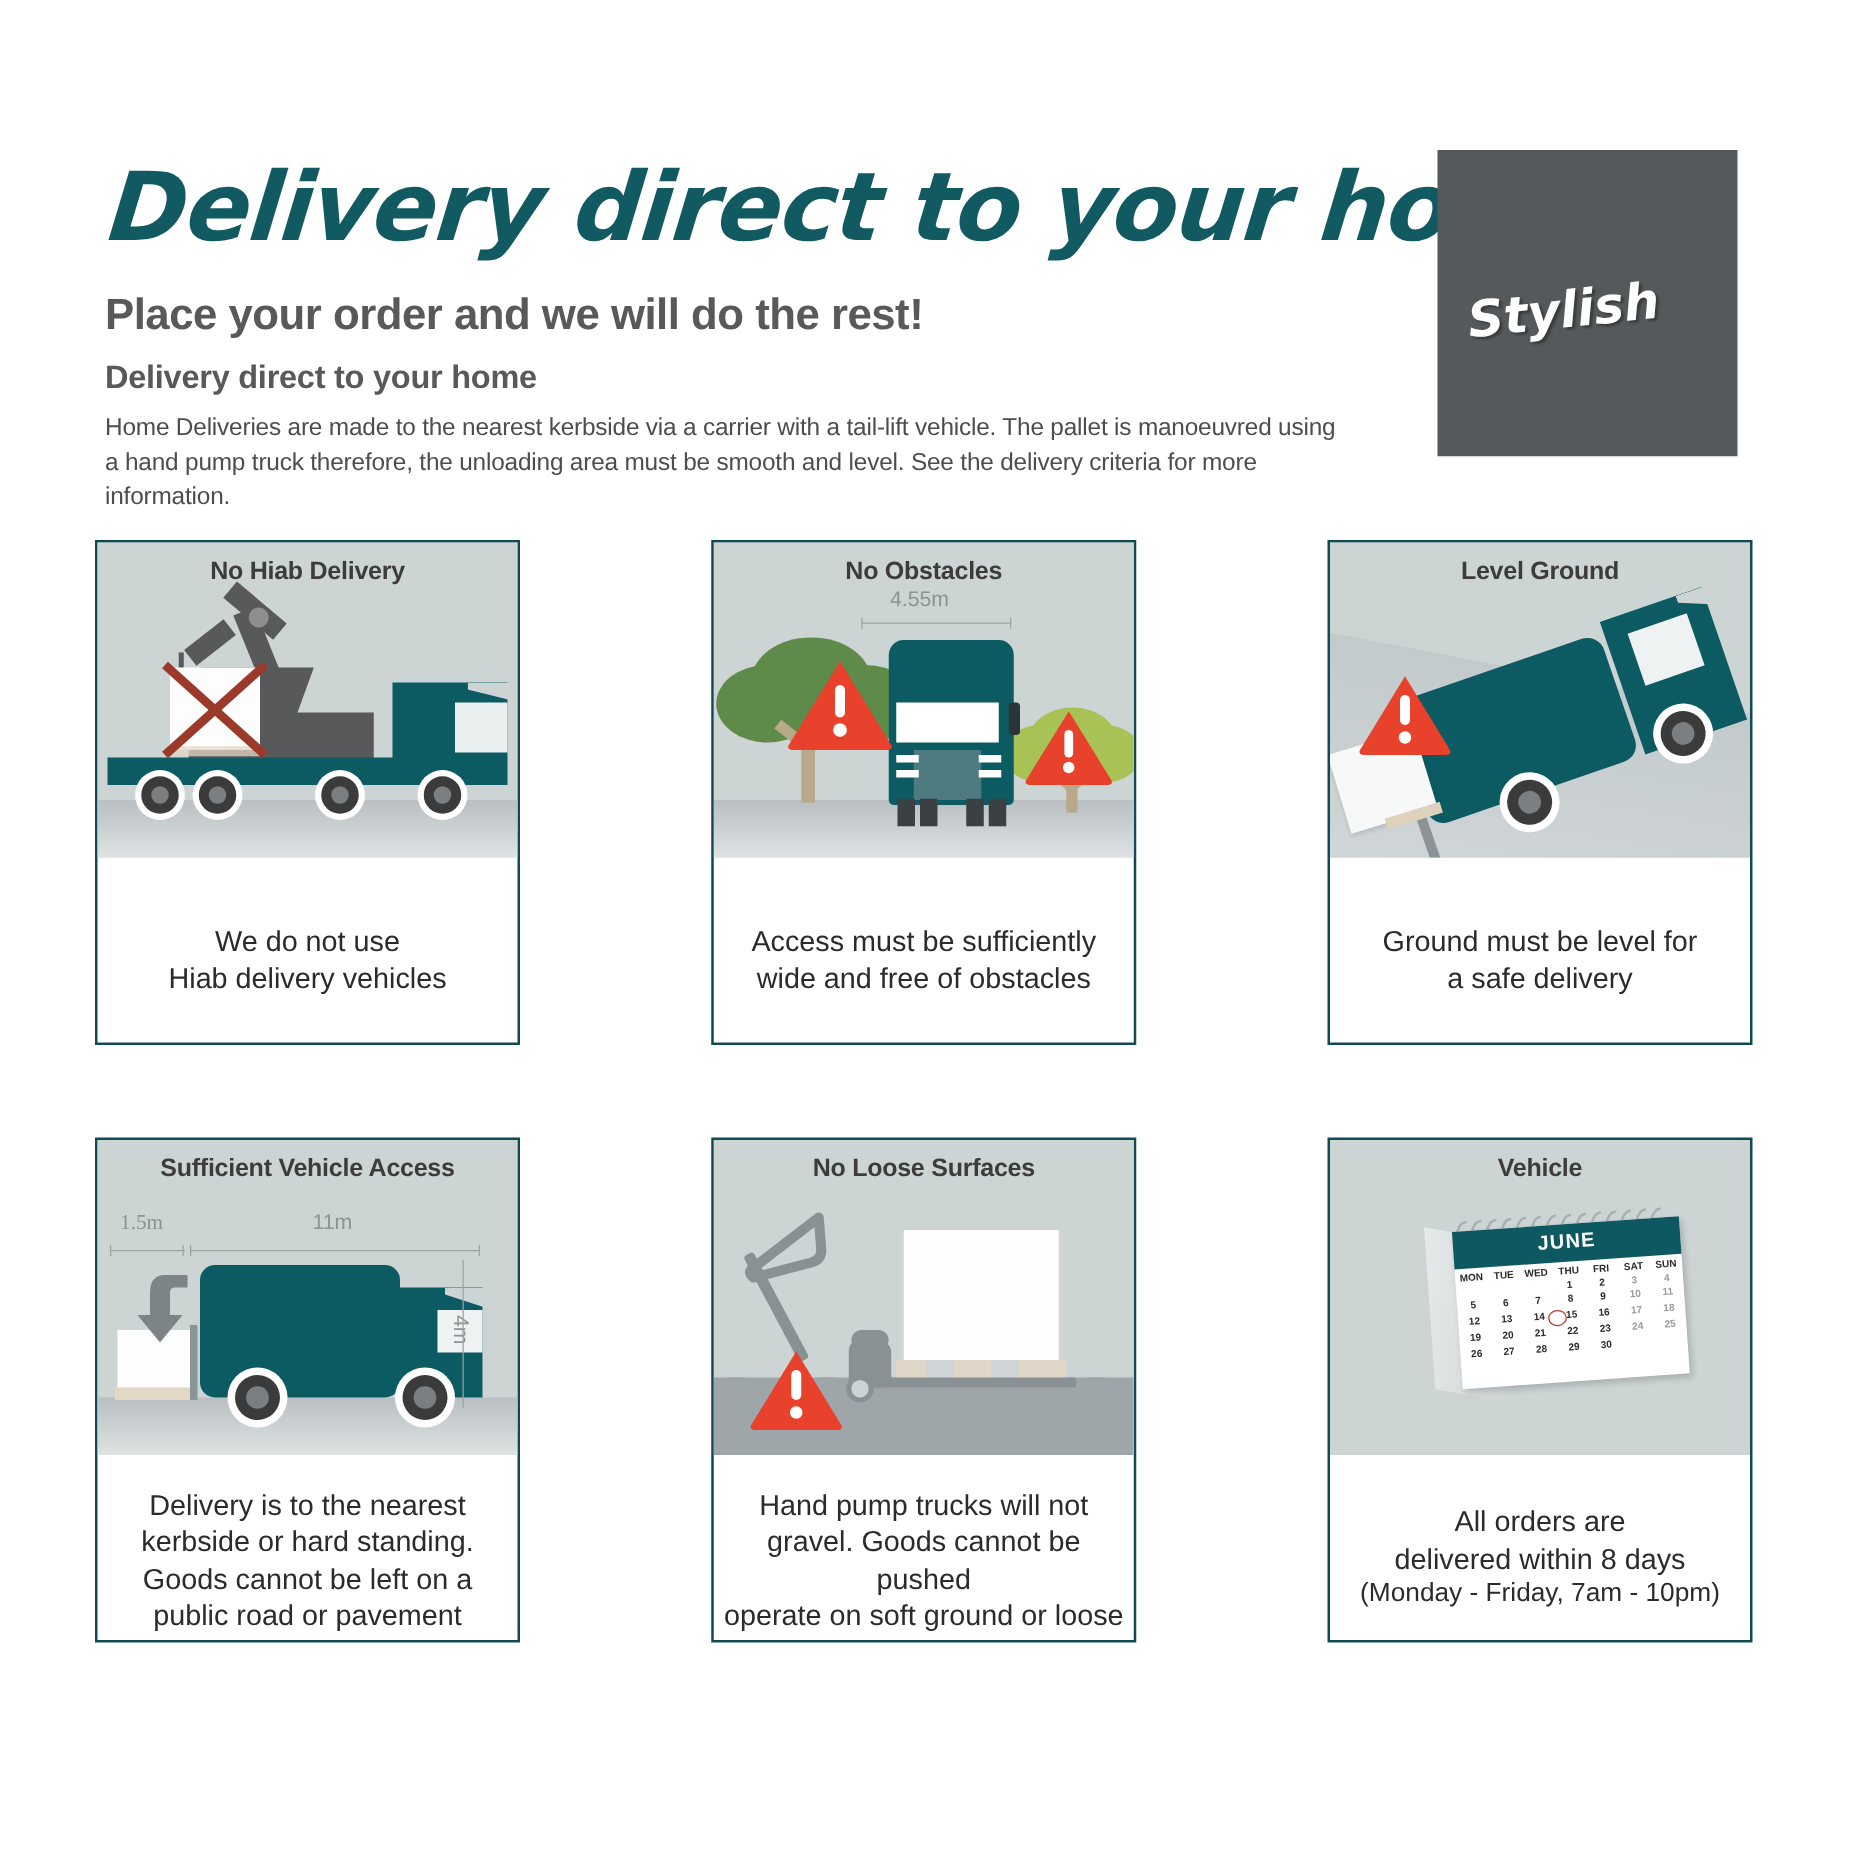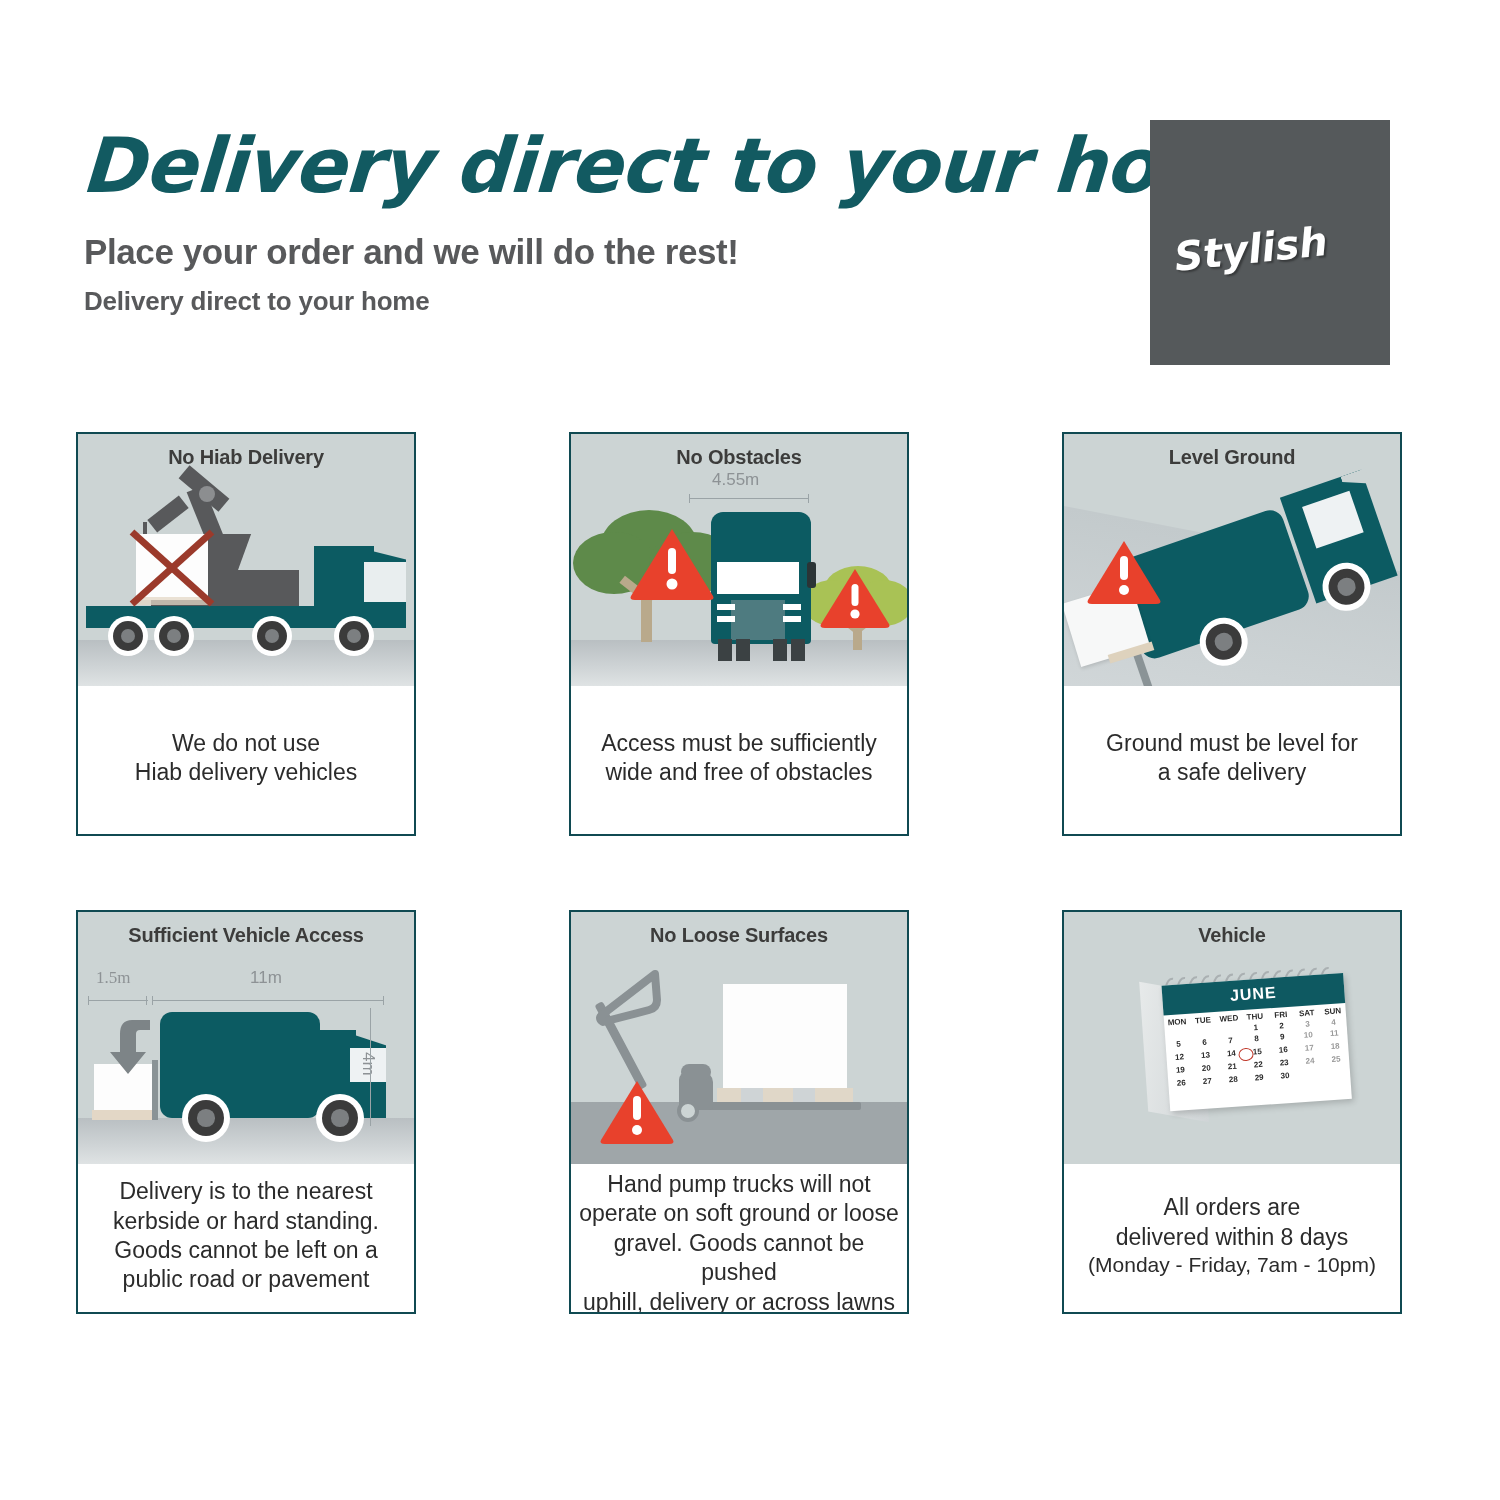--- a/index.html
+++ b/index.html
@@ -101,20 +101,21 @@
     grid-template-columns: repeat(3, 340px);
     grid-template-rows: 404px 404px;
     column-gap: 153px;
     row-gap: 74px;
   }
   .card {
     border: 2px solid #104A52;
     background: #ffffff;
     display: flex; flex-direction: column;
     overflow: hidden;
+    gap: 20px;
   }
   .card-img {
     position: relative;
     height: 252px;
     background: #ccd4d4;
     overflow: hidden;
     flex: none;
   }
   .card-title {
     position: absolute; left: 0; right: 0; top: 12px;
@@ -174,20 +175,21 @@
 </style>
 </head>
 <body>
 
 <div class="page">
 
   <div class="header">
     <div class="headline">Delivery direct to your home</div>
     <div class="subhead">Place your order and we will do the rest!</div>
     <div class="subhead2">Delivery direct to your home</div>
+    <div class="bodycopy">Home Deliveries are made to the nearest kerbside via a carrier with a tail-lift vehicle. The pallet is manoeuvred using a hand pump truck therefore, the unloading area must be smooth and level. See the delivery criteria for more information.</div>
   </div>
 
   <div class="logo-box">
     <div class="logo-inner">
       <div class="logo-stylish">Stylish</div>
     </div>
   </div>
 
   <div class="grid">
 
@@ -407,22 +409,22 @@
         <div class="warn" style="left:28px;top:166px;width:76px;height:66px;">
           <svg width="76" height="66" viewBox="0 0 76 66">
             <path d="M38 3 L74 62 Q76 66 70 66 L6 66 Q0 66 2 62 Z" fill="#E8412C"></path>
             <rect x="34" y="18" width="8" height="24" rx="4" fill="#fff"></rect>
             <circle cx="38" cy="52" r="5" fill="#fff"></circle>
           </svg>
         </div>
       </div>
       <div class="card-cap">
         <div>Hand pump trucks will not</div>
+        <div>gravel. Goods cannot be pushed</div>
         <div>operate on soft ground or loose</div>
-        <div>gravel. Goods cannot be pushed</div>
         <div>uphill, delivery or across lawns</div>
       </div>
     </div>
 
     <div class="card">
       <div class="card-img">
         <div class="card-title">Vehicle</div>
 
         <div style="position:absolute;left:76px;top:60px;width:210px;height:150px;transform:rotate(-4deg);">
 

